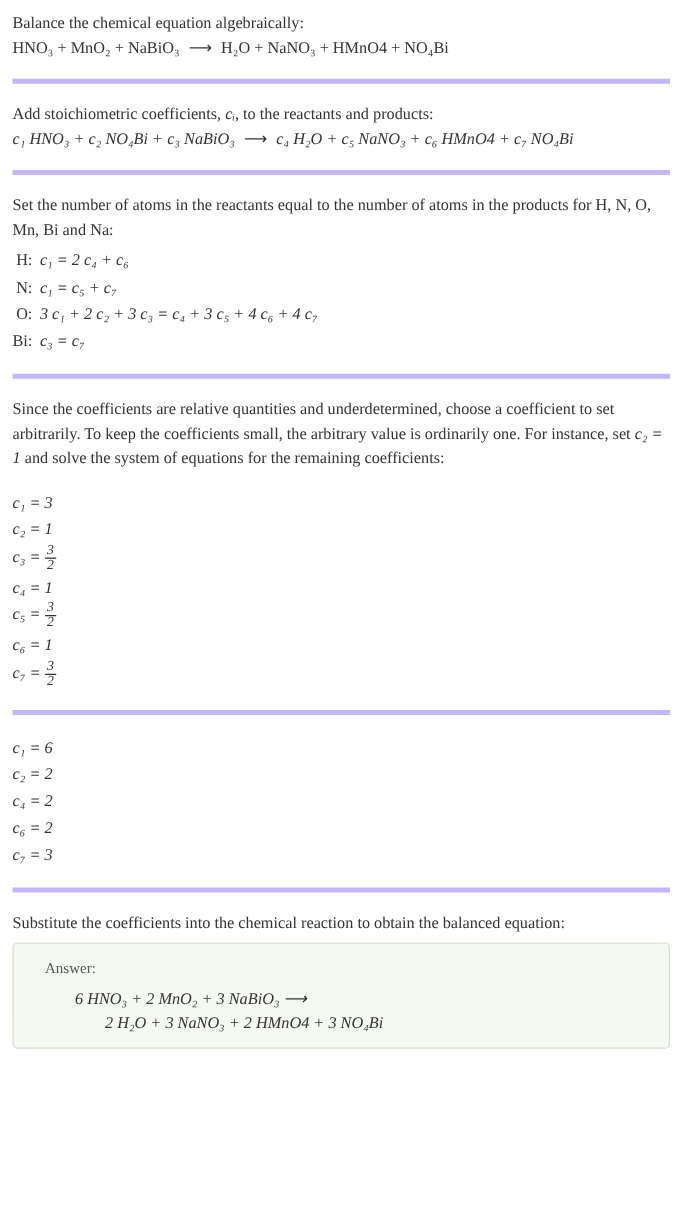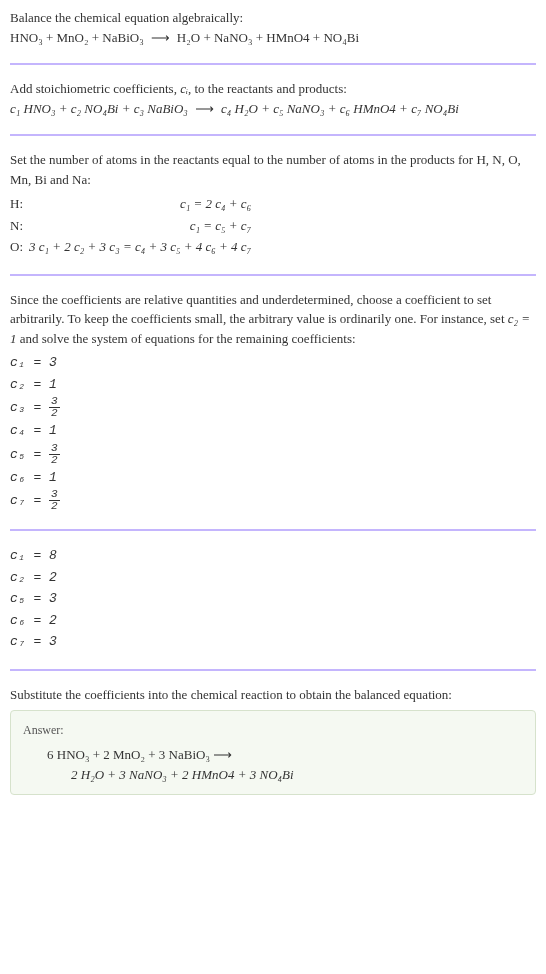--- a/index.html
+++ b/index.html
@@ -6,49 +6,49 @@
     body {
       font-family: Georgia, 'Times New Roman', serif;
       font-size: 13px;
       color: #333;
       background: #fff;
       width: 546px;
       padding: 8px 10px;
       line-height: 1.5;
     }
     .section {
-      border-bottom: 2px solid #c4b5fd;
+      border-bottom: 4px solid #c4b5fd;
       padding-bottom: 16px;
       margin-bottom: 14px;
     }
     .section:last-of-type { border-bottom: none; }
     .equation-table { border-collapse: collapse; margin-top: 4px; }
-    .equation-table td { padding: 1px 6px 1px 0; vertical-align: baseline; text-align: right; }
+    .equation-table td { padding: 1px 6px 1px 0; vertical-align: baseline; }
     .equation-table td.label { text-align: right; padding-right: 6px; }
-    .coeff-list { margin-top: 4px; font-family: Liberation Mono, monospace; }
+    .coeff-list { margin-top: 15px; }
     .coeff-list div { padding: 1px 0; }
     .arrow { display: inline-block; margin: 0 4px; }
     .frac {
       display: inline-block;
       vertical-align: middle;
       text-align: center;
       font-size: 0.85em;
       line-height: 1;
     }
     .frac .num { display: block; border-bottom: 1px solid #333; padding: 0 2px; }
     .frac .den { display: block; padding: 0 2px; }
     .answer-box {
       background: #f5f9f2;
       border: 1px solid #d6e2cc;
       border-radius: 4px;
-      padding: 10px 12px;
+      padding: 10px 25px;
       margin-top: 6px;
     }
     .answer-label { font-size: 12px; color: #555; margin-bottom: 6px; }
-    .answer-eq { padding-left: 24px; }
+    .answer-eq { padding-left: 24px; font-style: italic; }
     .answer-eq-line2 { padding-left: 48px; font-style: italic; }
     .ital { font-style: italic; }
   </style>
 </head>
 <body>
 
 <div class="section">
   <div>Balance the chemical equation algebraically:</div>
   <div>
     <span>HNO₃ + MnO₂ + NaBiO₃</span>
@@ -77,20 +77,24 @@
           <td class="ital">c₁ = 2 c₄ + c₆</td>
         </tr>
     <tr>
           <td class="label">N:</td>
           <td class="ital">c₁ = c₅ + c₇</td>
         </tr>
     <tr>
           <td class="label">O:</td>
           <td class="ital">3 c₁ + 2 c₂ + 3 c₃ = c₄ + 3 c₅ + 4 c₆ + 4 c₇</td>
         </tr>
+    <tr>
+          <td class="label">Bi:</td>
+          <td class="ital">c₃ = c₇</td>
+        </tr>
   </tbody>
     </table>
 </div>
 
 <div class="section">
   <div>
     <span>Since the coefficients are relative quantities and underdetermined, choose a coefficient to set arbitrarily. To keep the coefficients small, the arbitrary value is ordinarily one. For instance, set </span><span class="ital">c₂ = 1</span><span> and solve the system of equations for the remaining coefficients:</span>
   </div>
   <div class="coeff-list">
     <div class="ital"><span>c₁ =</span> <span>3</span></div>
@@ -98,23 +102,23 @@
     <div class="ital"><span>c₃ =</span> <span class="frac"><span class="num">3</span><span class="den">2</span></span></div>
     <div class="ital"><span>c₄ =</span> <span>1</span></div>
     <div class="ital"><span>c₅ =</span> <span class="frac"><span class="num">3</span><span class="den">2</span></span></div>
     <div class="ital"><span>c₆ =</span> <span>1</span></div>
     <div class="ital"><span>c₇ =</span> <span class="frac"><span class="num">3</span><span class="den">2</span></span></div>
   </div>
 </div>
 
 <div class="section">
   <div class="coeff-list ital">
-    <div>c₁ = 8</div>
+    <div>c₁ = 6</div>
     <div>c₂ = 2</div>
-    <div>c₅ = 3</div>
+    <div>c₄ = 2</div>
     <div>c₆ = 2</div>
     <div>c₇ = 3</div>
   </div>
 </div>
 
 <div>
   <div>Substitute the coefficients into the chemical reaction to obtain the balanced equation:</div>
   <div class="answer-box">
     <div class="answer-label">Answer:</div>
     <div class="answer-eq">6 HNO₃ + 2 MnO₂ + 3 NaBiO₃  ⟶</div>

